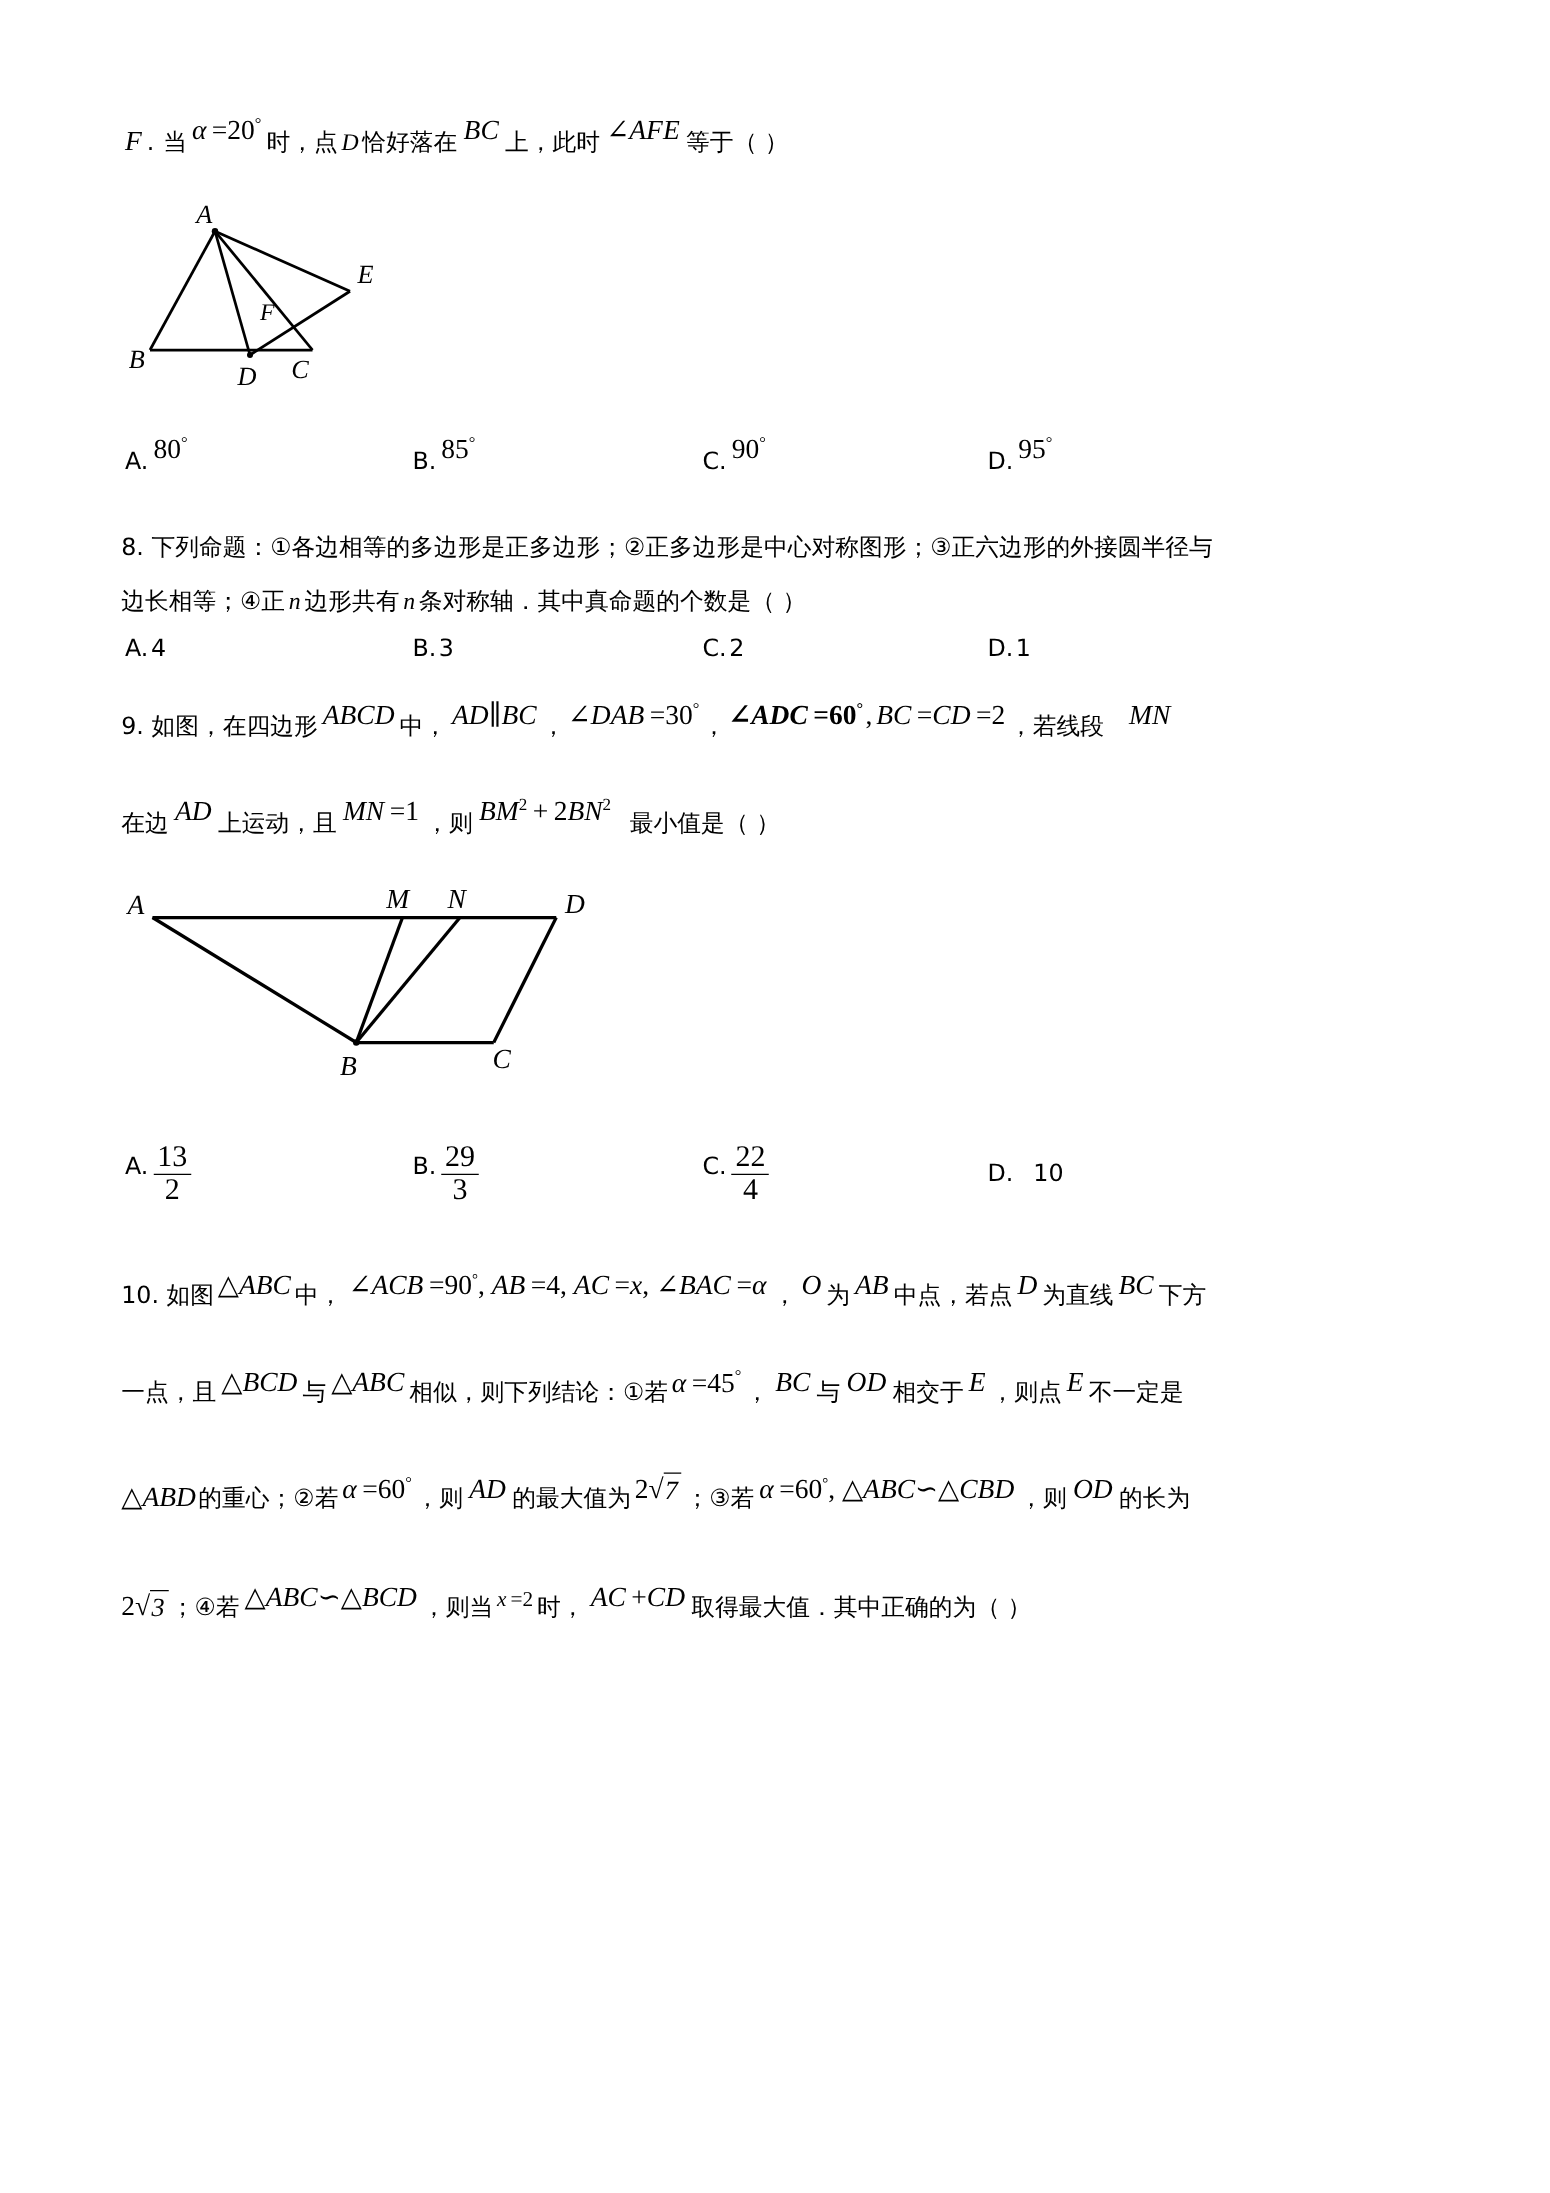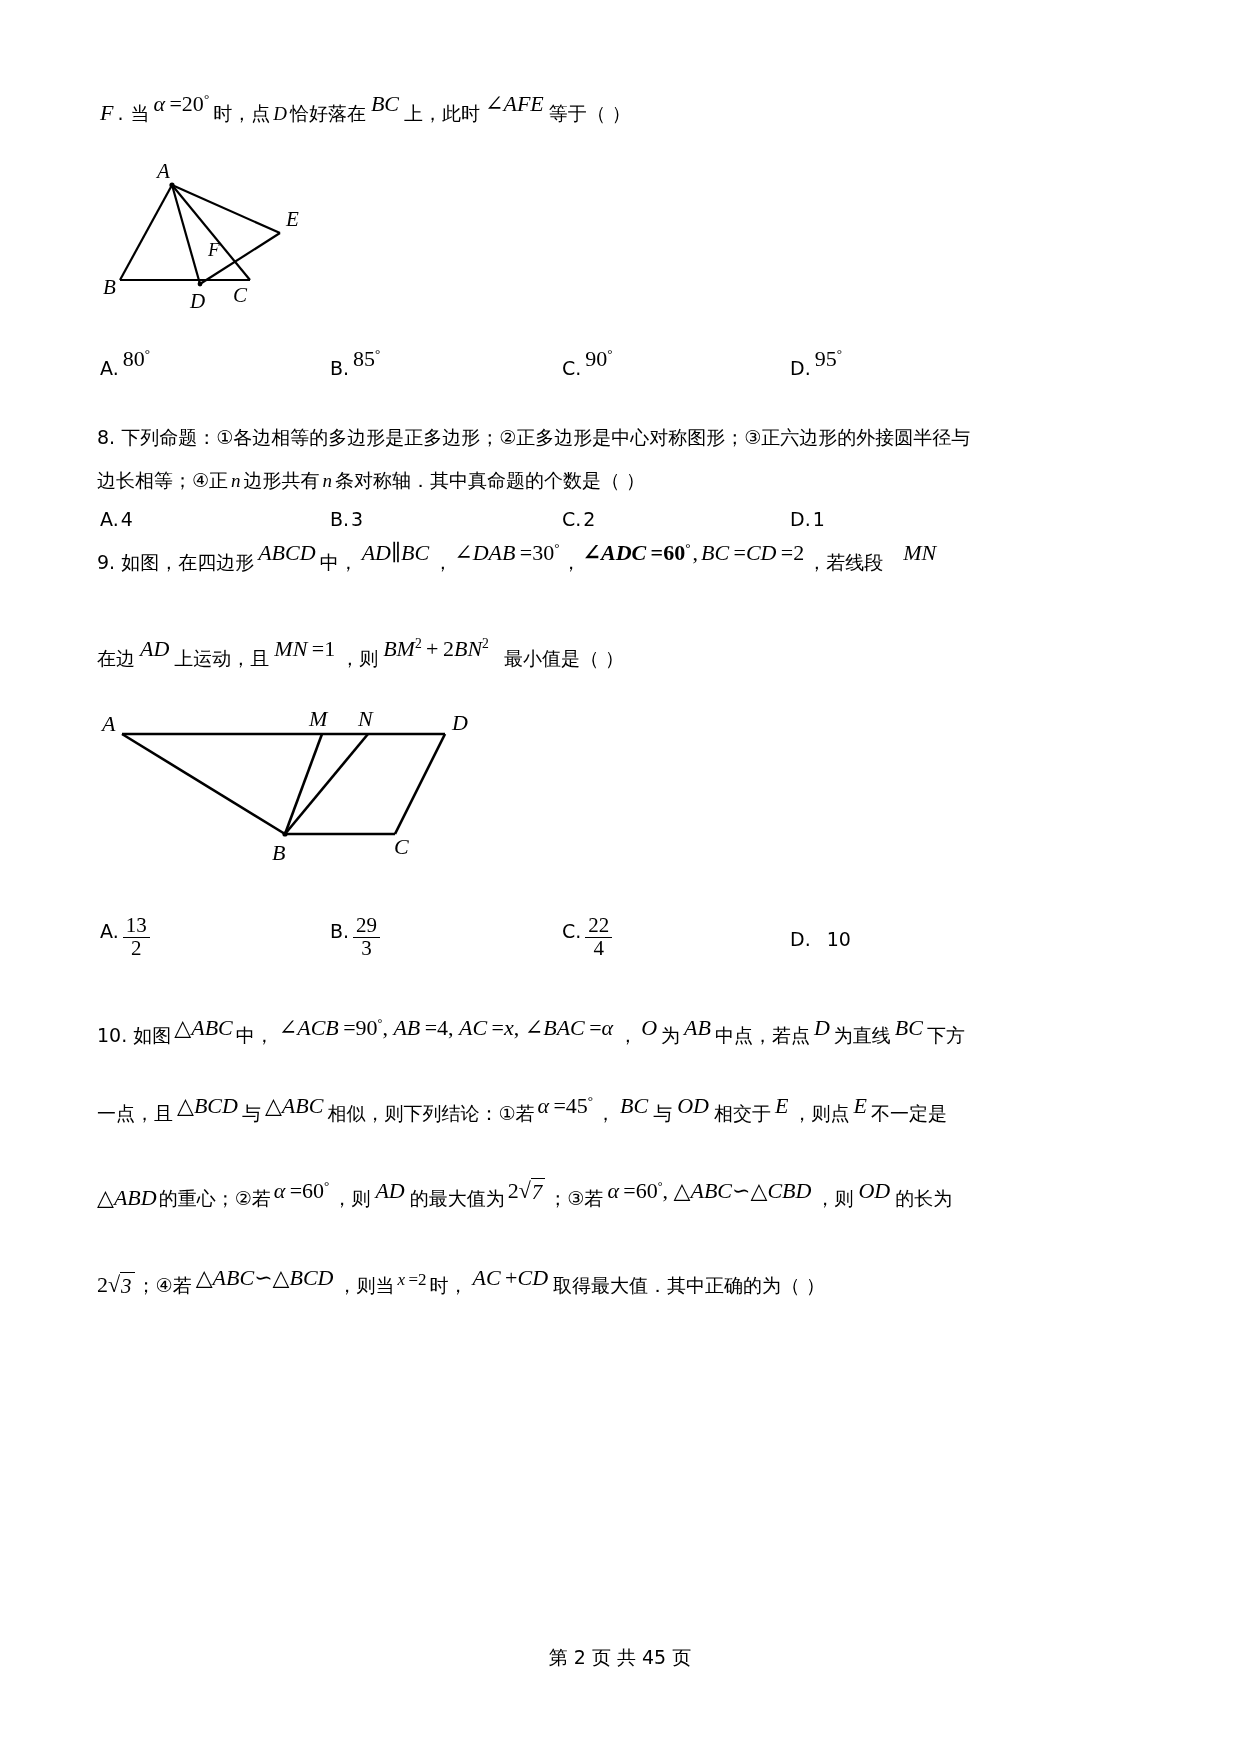--- a/index.html
+++ b/index.html
@@ -64,21 +64,21 @@
   .raise-sm {
     position: relative;
     top: -7px;
   }
   .frac {
     display: inline-flex;
     flex-direction: column;
     align-items: center;
     vertical-align: middle;
     font-family: "Liberation Serif", "DejaVu Serif", serif;
-    font-size: 21px;
+    font-size: 24px;
     line-height: 1.04;
     position: relative;
     top: -6px;
     margin: 0 1px;
   }
   .frac .num {
     padding: 0 3px;
   }
   .frac .den {
     border-top: 1.6px solid #000;
@@ -198,21 +198,21 @@
   </div>
   <div class="row" style="left:562px; top:508px;">
     <span class="opt-label">C.</span>
     <span class="opt-label" style="margin-left:2px;">2</span>
   </div>
   <div class="row" style="left:790px; top:508px;">
     <span class="opt-label">D.</span>
     <span class="opt-label" style="margin-left:2px;">1</span>
   </div>
 
-  <div class="row" style="left:97px; top:548px;">
+  <div class="row" style="left:97px; top:568px;align-items:center;">
     <span class="cn">9. 如图，在四边形</span>
     <span class="mi raise" style="margin:0 4px;font-family:Liberation Serif, serif;">ABCD</span>
     <span class="cn">中，</span>
     <span class="mi raise" style="margin:0 4px;">AD∥BC</span>
     <span class="cn">，</span>
     <span class="mn raise" style="margin:0 2px;"><span class="mn">∠</span><span class="mi">DAB</span><span class="mn"> =30</span><span class="deg">°</span></span>
     <span class="cn">，</span>
     <span class="mn raise" style="margin:0 2px;font-weight:bold;"><span class="mn">∠</span><span class="mi">ADC</span><span class="mn"> =60</span><span class="deg">°</span></span>
     <span class="mn raise">,</span>
     <span class="mn raise" style="margin:0 3px;"><span class="mi">BC</span><span class="mn"> =</span><span class="mi">CD</span><span class="mn"> =2</span></span>
@@ -342,17 +342,14 @@
       </span>
     <span class="cn">；④若</span>
     <span class="mn raise-sm" style="margin:0 4px; font-size:20px;"><span class="mn">△</span><span class="mi">ABC</span><span class="mn">∽</span><span class="mn">△</span><span class="mi">BCD</span></span>
     <span class="cn">，则当</span>
     <span class="mn raise-sm" style="margin:0 3px;"><span class="mi" style="font-size:17px;">x</span><span class="mn" style="font-size:17px;"> =2</span></span>
     <span class="cn">时，</span>
     <span class="mn raise-sm" style="margin:0 5px;"><span class="mi">AC</span><span class="mn"> +</span><span class="mi">CD</span></span>
     <span class="cn">取得最大值．其中正确的为（     ）</span>
   </div>
 
-  <div class="footer" style="top:1645px; left:0;">
-    <span>第 2 页 共 45 页</span>
-  </div>
 
 </div>
 
 </body></html>

